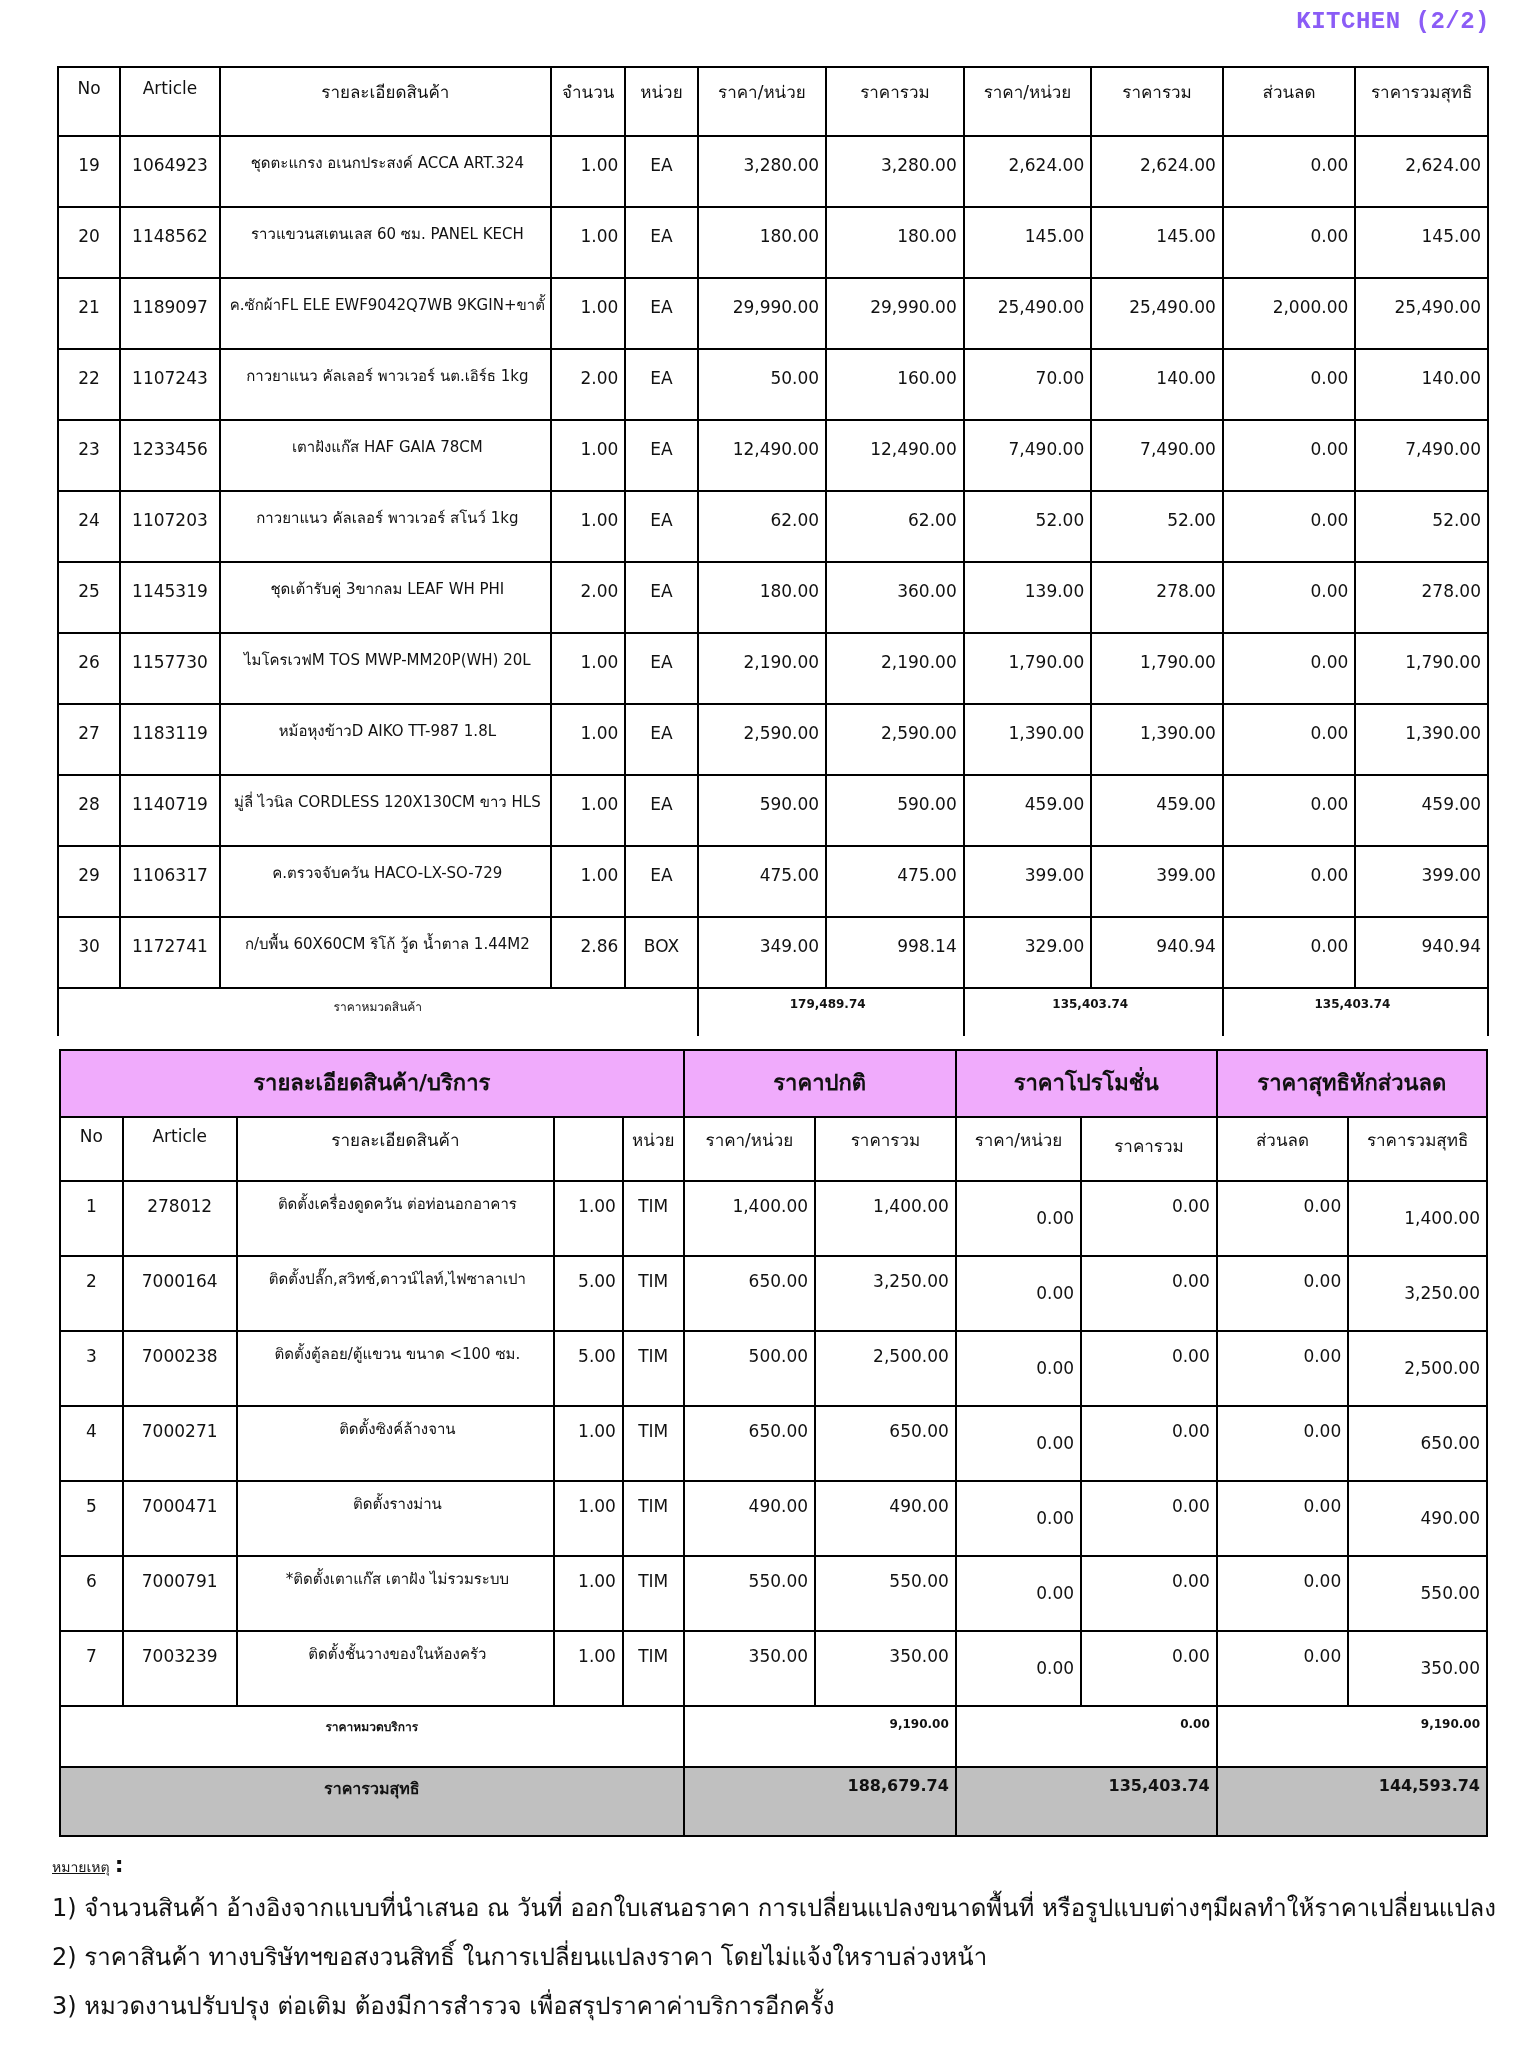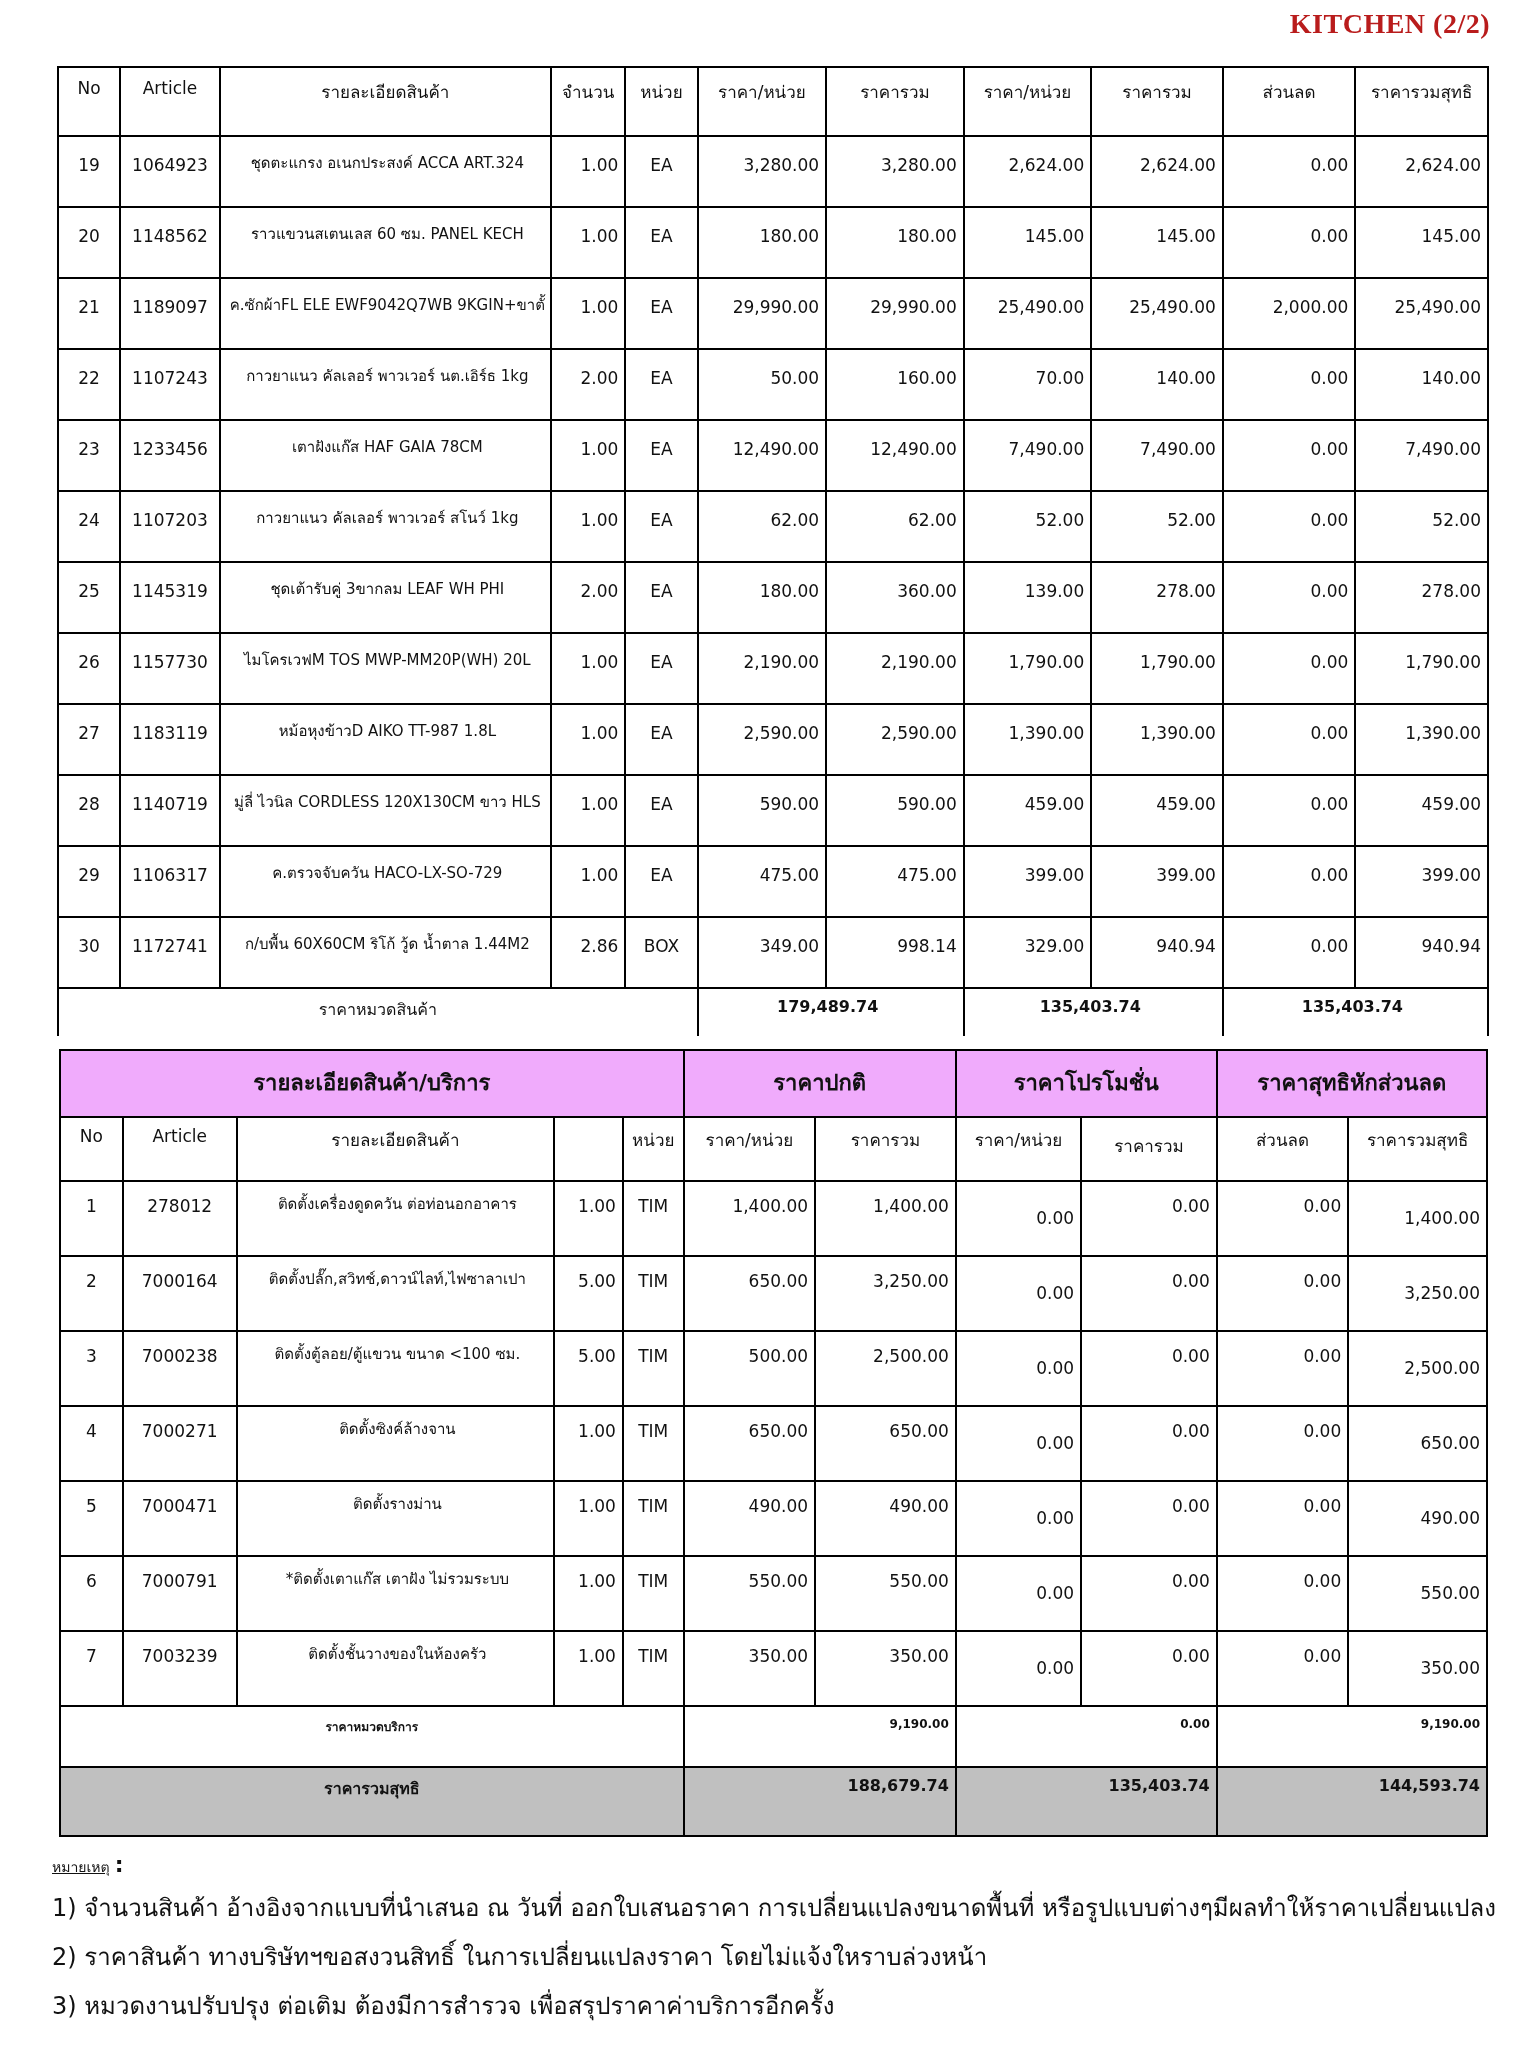--- a/index.html
+++ b/index.html
@@ -1,32 +1,32 @@
 <!DOCTYPE html>
 <html><head>
 <meta charset="utf-8">
 <style>
   * { box-sizing: border-box; margin: 0; padding: 0; }
   html, body { width: 1536px; height: 2048px; background: #ffffff; }
   body { position: relative; font-family: "DejaVu Sans", "Liberation Sans", sans-serif; color: #111; overflow: hidden; }
 
   .page-title {
     position: absolute; right: 46px; top: 8px;
-    font-family: Liberation Serif, serif; font-weight: bold; font-size: 28px; color: #b91c1c;
+    font-family: Liberation Mono, monospace; font-weight: bold; font-size: 24px; color: #8b5cf6;
     letter-spacing: 0.5px;
   }
 
   table { border-collapse: collapse; position: absolute; table-layout: fixed; padding-left: 16px; }
   td, th { border: 2.5px solid #000; font-weight: normal; overflow: hidden; white-space: nowrap; }
 
   
   #t1 { left: 57px; top: 66px; width: 1432px; }
   #t1 th { height: 69px; font-size: 17px; text-align: center; vertical-align: top; padding-top: 10px; }
   #t1 td { height: 71px; font-size: 17px; vertical-align: top; padding-top: 18px; }
-  #t1 tr.sum td { height: 48px; border-bottom: none; padding-top: 8px; font-size: 16px; text-align: center; }
+  #t1 tr.sum td { height: 48px; border-bottom: none; padding-top: 8px; font-size: 12px; text-align: center; }
   #t1 tr.sum td.first { border-left: 2.5px solid #000; }
 
   
   #t2 { left: 59px; top: 1049px; width: 1429px; }
   #t2 tr.group th { height: 67px; background: #f0abfc; font-size: 22px; font-weight: bold; vertical-align: top; padding-top: 14px; text-align: center; }
   #t2 tr.hdr th { height: 64px; font-size: 17px; text-align: center; vertical-align: top; padding-top: 8px; }
   #t2 td { height: 75px; font-size: 17px; vertical-align: top; padding-top: 14px; }
   #t2 tr.sum td { height: 61px; padding-top: 10px; font-size: 12px; }
   #t2 tr.grand td { height: 69px; background: #c0c0c0; padding-top: 8px; font-size: 16px; }
 

